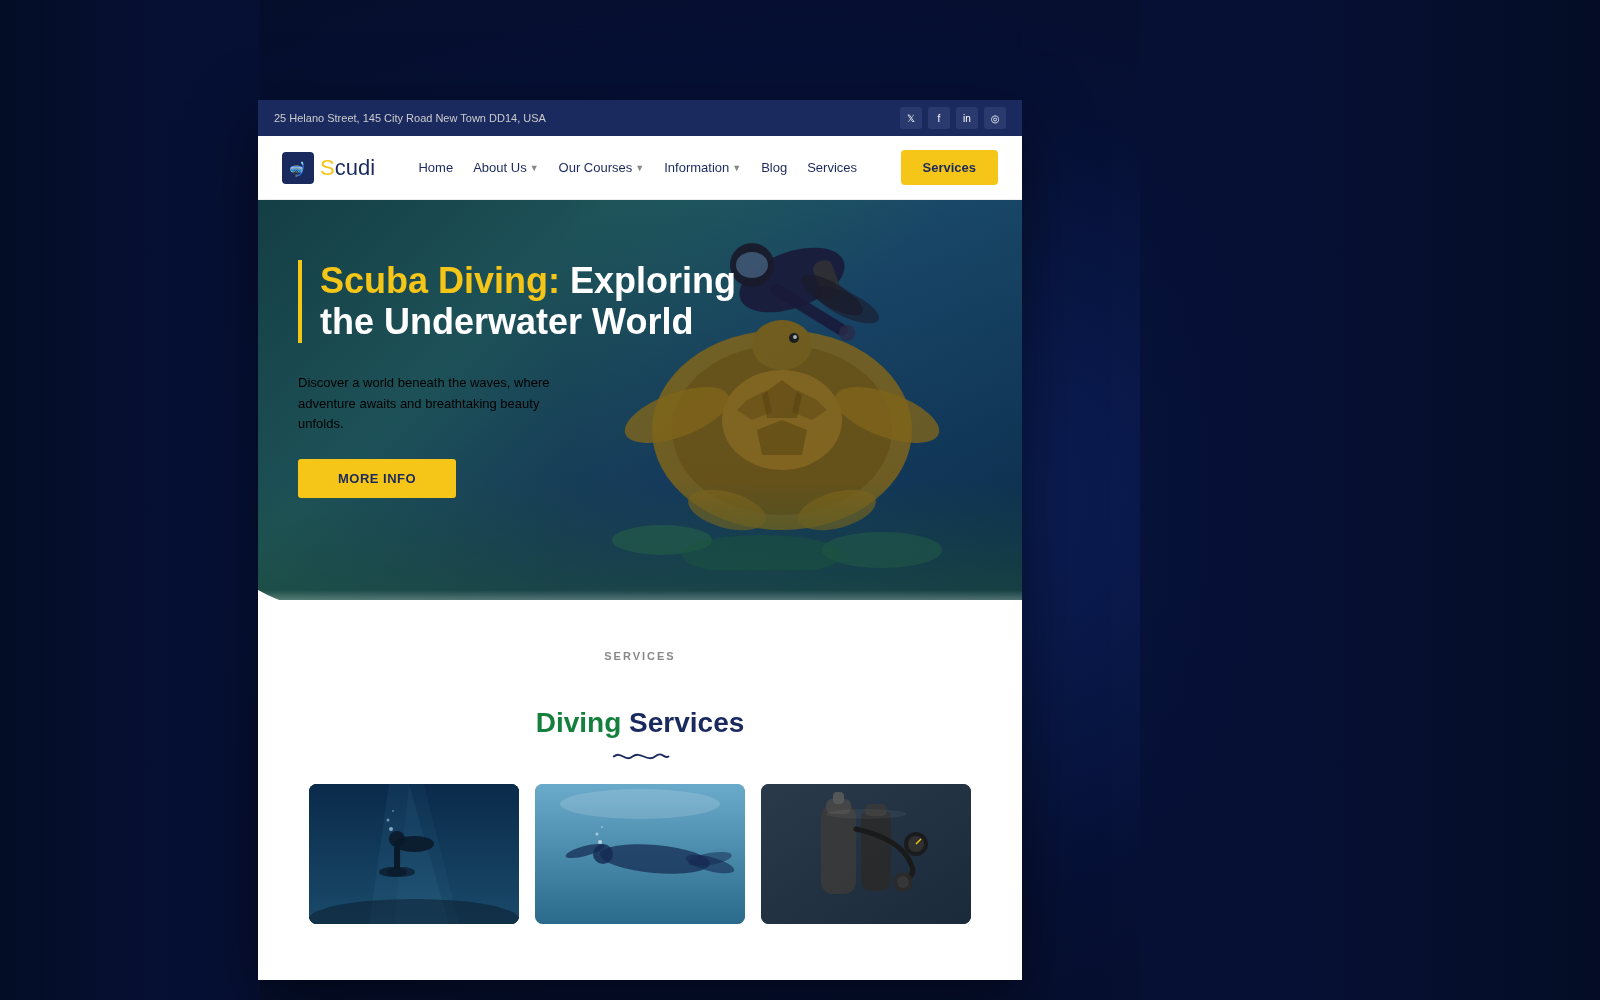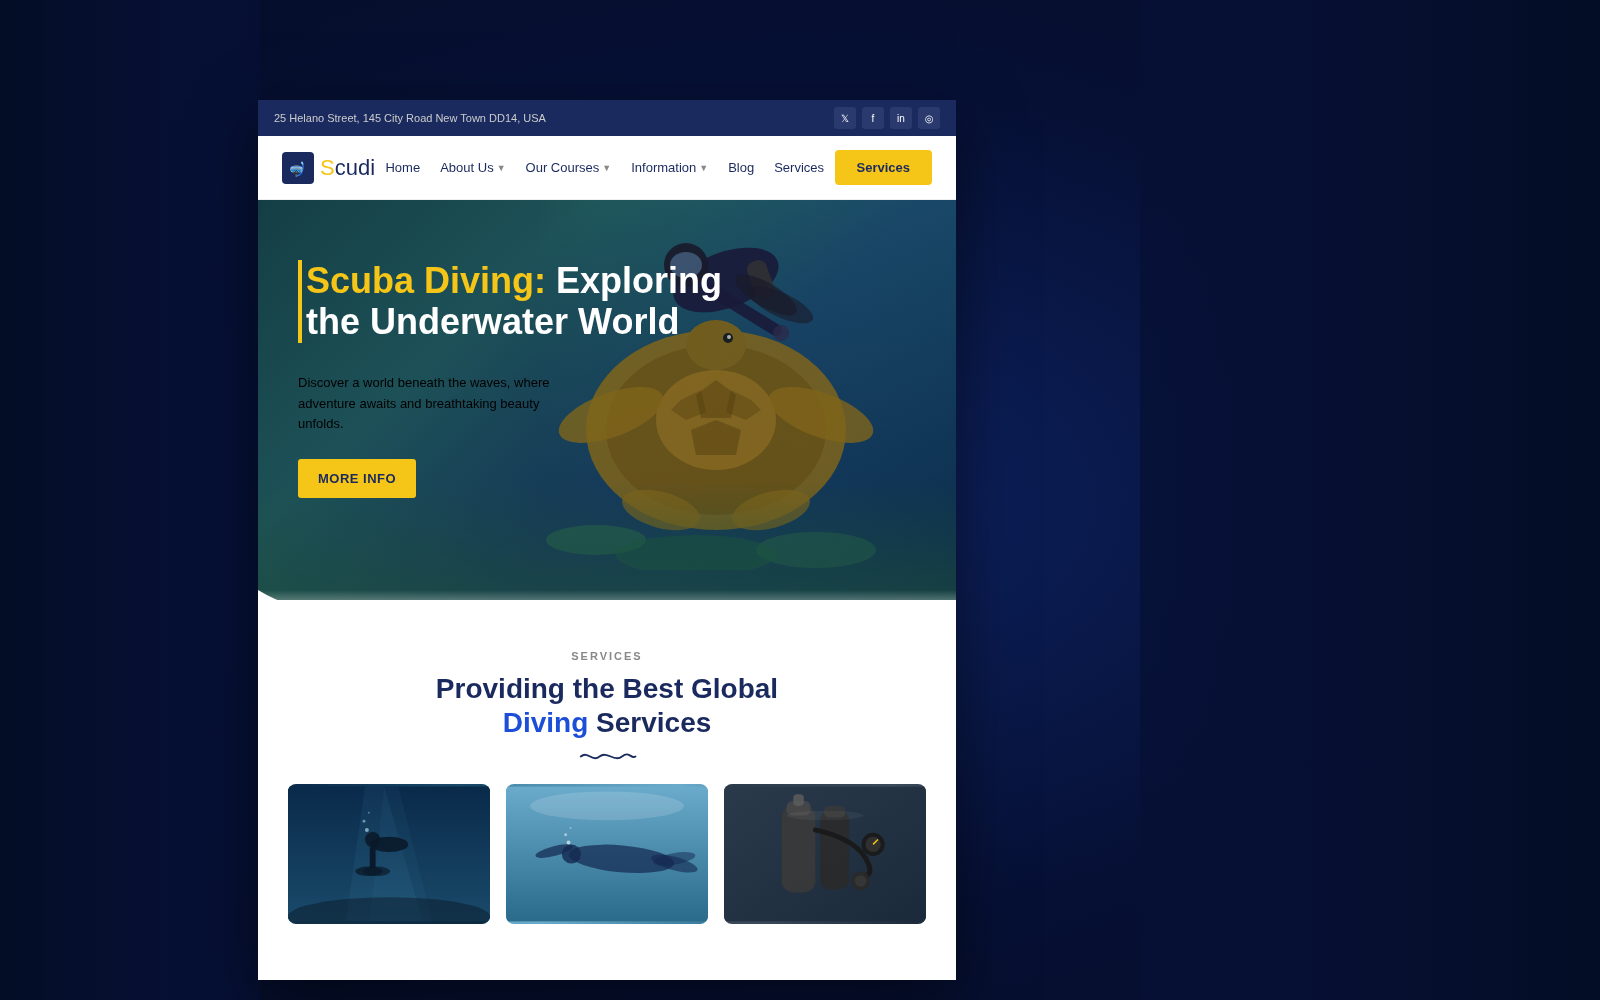--- a/index.html
+++ b/index.html
@@ -18,21 +18,21 @@
       inset: 0;
       background: radial-gradient(ellipse at center, #0d2260 0%, #061035 60%, #040d25 100%);
       z-index: 0;
     }
 
     
     .site-container {
       position: absolute;
       left: 258px;
       top: 100px;
-      width: 698px;
+      width: 764px;
       height: 880px;
       background: #fff;
       z-index: 10;
       overflow: hidden;
       box-shadow: 0 20px 60px rgba(0,0,0,0.5);
     }
 
     
     .top-bar {
       background: #1a2a5e;
@@ -164,21 +164,21 @@
       z-index: 3;
     }
     .hero-content {
       position: relative;
       z-index: 10;
       padding: 60px 40px;
     }
     .hero-border {
       display: inline-block;
       border-left: 4px solid #f5c518;
-      padding-left: 4px;
+      padding-left: 18px;
       margin-bottom: 16px;
     }
     .hero-title {
       font-size: 36px;
       font-weight: 900;
       line-height: 1.15;
       color: #fff;
     }
     .hero-title-yellow {
       color: #f5c518;
@@ -187,21 +187,21 @@
       color: #000000;
       font-size: 13px;
       margin: 14px 0 24px 0;
       max-width: 280px;
       line-height: 1.6;
     }
     .hero-btn {
       background: #f5c518;
       color: #1a2a5e;
       border: none;
-      padding: 12px 20px;
+      padding: 12px 40px;
       font-size: 13px;
       font-weight: 800;
       letter-spacing: 0.5px;
       border-radius: 3px;
       cursor: pointer;
       text-transform: uppercase;
     }
 
     
     .services-section {
@@ -217,21 +217,21 @@
       margin-bottom: 10px;
       font-weight: 600;
     }
     .services-heading {
       font-size: 28px;
       font-weight: 900;
       color: #1a2a5e;
       line-height: 1.2;
     }
     .services-heading-yellow {
-      color: #1d4ed8;
+      color: #15803d;
     }
     .wave-deco {
       display: flex;
       justify-content: center;
       margin: 10px 0 20px;
     }
     .wave-deco svg {
       width: 60px;
     }
 
@@ -441,21 +441,21 @@
 
   <div style="position:relative; height:40px; background: linear-gradient(to bottom, transparent, #fff); z-index:5; margin-top:-10px;">
     <svg viewBox="0 0 882 40" preserveAspectRatio="none" style="width:100%;height:100%;display:block;" xmlns="http://www.w3.org/2000/svg">
       <path d="M0,0 C80,40 160,0 240,20 C320,40 400,0 480,15 C560,30 640,5 720,20 C800,35 840,10 882,15 L882,40 L0,40 Z" fill="#fff"></path>
     </svg>
   </div>
 
   <div class="services-section">
     <p class="services-label">SERVICES</p>
     <h2 class="services-heading">
-      <span>Providing the Best Global</span><br>
+      <br>
       <span class="services-heading-yellow">Diving</span>
       <span> </span><span>Services</span>
     </h2>
     <div class="wave-deco">
       <svg viewBox="0 0 80 20" xmlns="http://www.w3.org/2000/svg">
         <path d="M5,10 C15,2 20,18 30,10 C40,2 50,18 60,10 C70,2 72,14 78,10" stroke="#1a2a5e" stroke-width="2.5" fill="none" stroke-linecap="round"></path>
       </svg>
     </div>
 
     <div class="service-cards">

